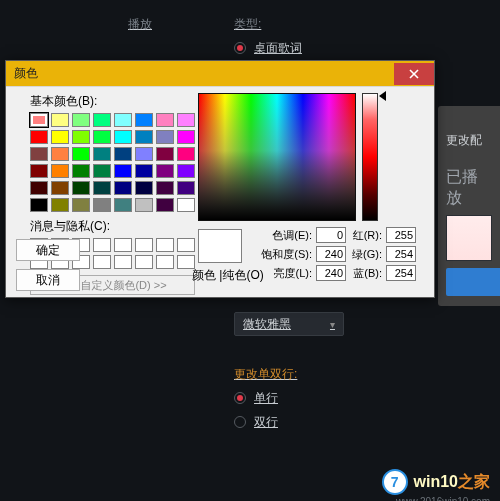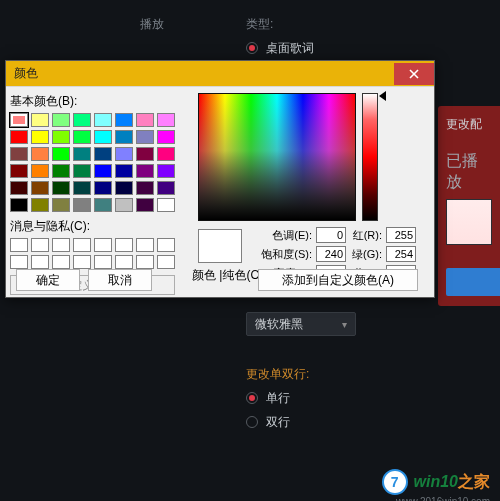--- a/index.html
+++ b/index.html
@@ -6,30 +6,30 @@
   html, body { margin:0; padding:0; }
   body {
     width:500px; height:501px;
     background:#111418;
     font-family: "Microsoft YaHei", Arial, sans-serif;
     font-size:12px; color:#c8cdd2;
     position:relative; overflow:hidden;
   }
   
   .bg { position:absolute; inset:0; padding:10px 0 0 0; }
-  .row { display:flex; align-items:center; height:20px; margin:4px 12px; }
+  .row { display:flex; align-items:center; height:20px; margin:4px 0;text-decoration:underline; }
   .label-col { width:170px; text-align:right; padding-right:18px; color:#7c838b; }
   .val-col { display:flex; align-items:center; gap:8px; }
   .radio { width:12px; height:12px; border:1px solid #555a60; border-radius:50%; display:inline-flex; align-items:center; justify-content:center; }
   .radio.on::after { content:""; width:6px; height:6px; border-radius:50%; background:#e03a4a; }
   .rlabel { color:#c8cdd2; }
   .rightcard {
     position:absolute; right:0; top:106px; width:62px; height:200px;
-    background:#7f1d1d; border-radius:3px 0 0 3px;
-    padding:10px 8px; color:#cfd3d7;
+    background:#404040; border-radius:3px 0 0 3px;
+    padding:26px 8px; color:#cfd3d7;
   }
   .rc-title { color:#cfd3d7; font-size:12px; margin-bottom:18px; }
   .rc-sub { color:#a0a6ad; font-size:16px; margin-bottom:6px; }
   .swatch-prev {
     width:46px; height:46px; background:linear-gradient(#ffecec,#ffe2e2);
     border:1px solid #2a2e34;
   }
   .rc-btn { position:absolute; bottom:10px; left:8px; right:-1px; height:28px;
     background:#2f7dd1; border-radius:2px 0 0 2px; }
   .select {
@@ -43,38 +43,38 @@
   .orange { color:#d08a2a; }
   
   .wm { position:absolute; right:10px; bottom:6px; display:flex; align-items:center; gap:6px; }
   .wm-badge {
     width:26px; height:26px; border-radius:50%;
     border:2px solid #2a8fe0; background:#fff;
     display:flex; align-items:center; justify-content:center;
     color:#2a8fe0; font-weight:bold; font-size:14px;
   }
   .wm-text { font-size:16px; font-weight:600; }
-  .wm-blue { color:#15803d;font-style:italic; } .wm-orange { color:#e58a2a; }
+  .wm-blue { color:#fef9c3; } .wm-orange { color:#e58a2a; }
   .wm-sub { position:absolute; right:10px; bottom:-6px; font-size:10px; color:#6a7178; }
   
   .dlg {
     position:absolute; left:5px; top:60px; width:430px; height:238px;
     background:#f0f0f0; border:1px solid #5a5a5a;
     box-shadow:0 2px 12px rgba(0,0,0,0.6);
     color:#000;
   }
   .titlebar {
     height:26px; background:#eab308; border-bottom:1px solid #d8d8d8;
     display:flex; align-items:center; justify-content:space-between;
     padding-left:8px;
   }
   .titlebar .t { font-size:12px; color:#222; }
   .closebtn { width:40px; height:22px; background:#c84040; display:flex; align-items:center; justify-content:center; }
   .closebtn svg { stroke:#fff; stroke-width:1.6; }
-  .body { position:relative; padding:6px 8px 6px 4px; height:calc(100% - 26px); }
+  .body { position:relative; padding:6px 8px 6px 24px; height:calc(100% - 26px); }
   .sec-label { font-size:12px; margin:0 0 3px 0; }
   .basic-grid {
     display:grid; grid-template-columns: repeat(8, 18px); grid-auto-rows:14px;
     gap:3px; width:fit-content;
   }
   .sw { width:18px; height:14px; border:1px solid #808080; }
   .sw.sel { outline:1px solid #000; box-shadow:0 0 0 2px #fff inset, 0 0 0 1px #000; }
   .custom-grid {
     display:grid; grid-template-columns: repeat(8, 18px); grid-auto-rows:14px;
     gap:3px; width:fit-content;
@@ -83,21 +83,21 @@
   .def-btn {
     margin-top:6px; width:165px; height:20px;
     background:#f0f0f0; border:1px solid #adadad; color:#888;
     font-size:11px; display:flex; align-items:center; justify-content:center;
   }
   .dlg-ok, .dlg-cancel {
     width:64px; height:22px; background:#fdfdfd; border:1px solid #adadad;
     font-size:12px; display:inline-flex; align-items:center; justify-content:center;
     color:#000;
   }
-  .dlg-actions { position:absolute; left:10px; bottom:6px; display:flex; gap:8px; }
+  .dlg-actions { position:absolute; left:10px; bottom:6px; display:flex; gap:8px;flex-direction:column; }
   .picker { position:absolute; left:192px; top:6px; }
   .hue-field {
     width:158px; height:128px; border:1px solid #111; position:relative;
     background:
       linear-gradient(to top, #000 0%, rgba(0,0,0,0) 55%),
       linear-gradient(to bottom, rgba(128,128,128,0) 0%, #808080 100%),
       linear-gradient(to right,
         #ff0000 0%, #ffff00 16.6%, #00ff00 33.3%, #00ffff 50%,
         #0000ff 66.6%, #ff00ff 83.3%, #ff0000 100%);
   }
@@ -303,21 +303,20 @@
       <input class="fnum" value="240" style="">
       <span class="flab">绿(G):</span>
       <input class="fnum" value="254" style="">
 
       <span class="flab">亮度(L):</span>
       <input class="fnum" value="240" style="">
       <span class="flab">蓝(B):</span>
       <input class="fnum" value="254" style="">
     </div>
 
-    <div class="add-btn">添加到自定义颜色(A)</div>
   </div>
 </div>
 
 <div class="wm">
   <div class="wm-badge">7</div>
   <div class="wm-text">
     <span class="wm-blue">win10</span><span class="wm-orange">之家</span>
   </div>
 </div>
 <div class="wm-sub">www.2016win10.com</div>

